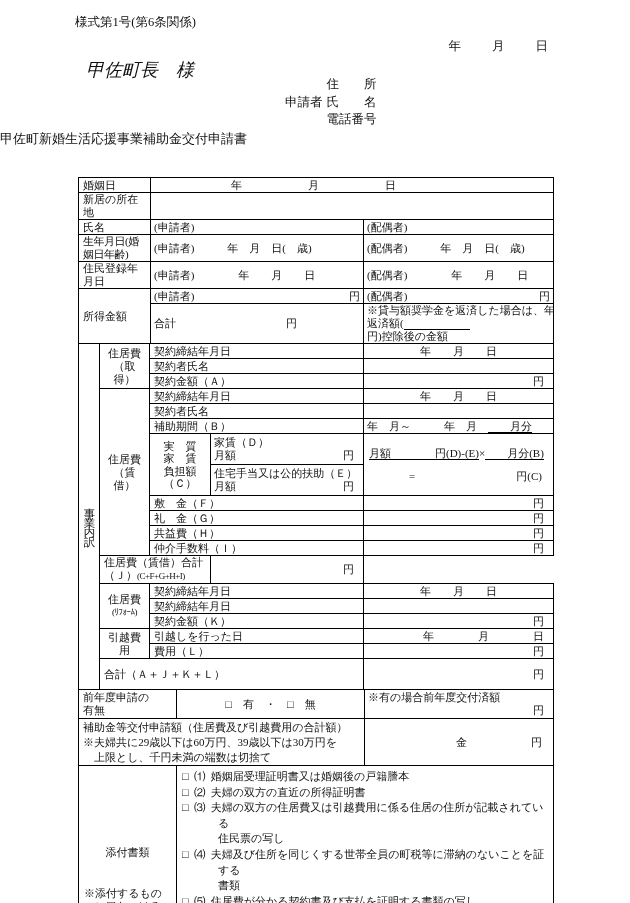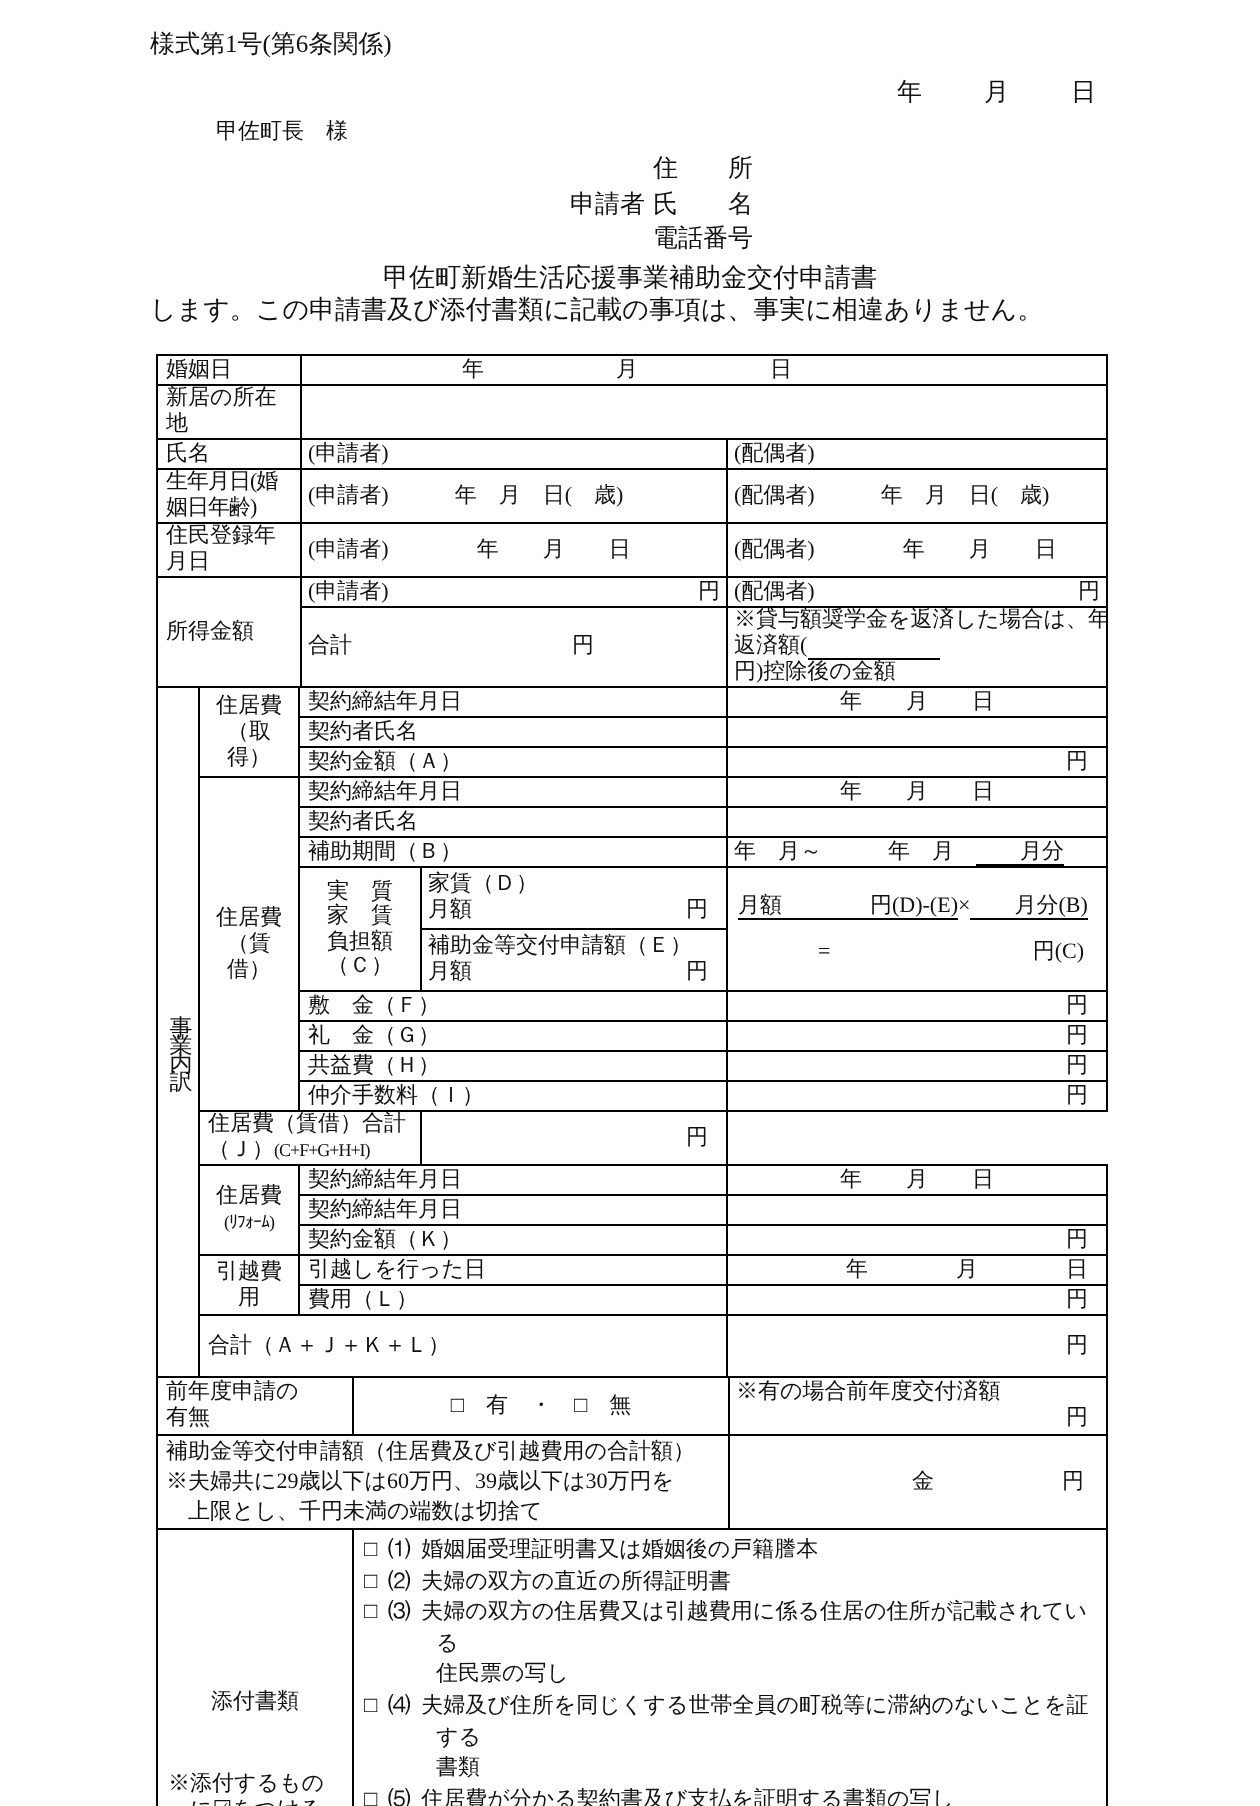--- a/index.html
+++ b/index.html
@@ -7,25 +7,25 @@
     position:relative;width:630px;height:903px;background:#ffffff;
     font-family:"Liberation Serif","DejaVu Serif",serif;color:#111;
     overflow:hidden;
   }
   .abs{position:absolute;}
   .pre{white-space:pre-line;}
   .prewrap{white-space:pre;}
   
   .form-no{left:75px;top:14px;font-size:12.5px;}
   .date-line{left:430px;top:38px;width:120px;font-size:12.5px;letter-spacing:2px;text-align:right;}
-  .addressee{left:108px;top:58px;font-size:11px;}
+  .addressee{left:86px;top:58px;font-size:18px;font-style:italic;}
   .applicant-block{left:283px;top:76px;font-size:12.5px;line-height:17.5px;font-family:Liberation Serif, serif;}
   .applicant-block table{border-collapse:collapse;}
   .applicant-block td{padding:0 2px;font-size:12.5px;}
-  .doc-title{left:0;top:130px;width:630px;text-align:center;font-size:13px;}
+  .doc-title{left:0;top:130px;width:630px;font-size:13px;}
   .body-par{left:75px;top:147px;width:482px;font-size:13px;line-height:16px;}
   
   .tbl{border-collapse:collapse;table-layout:fixed;}
   .tbl td{border:1px solid #000;font-size:11px;padding:0 3px;vertical-align:middle;
           overflow:hidden;line-height:13px;}
   .tblwrap{left:78px;top:177px;width:475px;}
   .tA{width:475px;border-radius:11px;}
   .tB{width:475px;margin-top:-1px;}
   .tC{width:475px;margin-top:-1px;}
   td.lab{padding-left:4px;}
@@ -70,21 +70,20 @@
       <tr>
         <td></td>
         <td class="prewrap">電話番号</td>
       </tr>
     </tbody>
       </table>
   </div>
 
   <div class="abs doc-title">甲佐町新婚生活応援事業補助金交付申請書</div>
   <div class="abs body-par">
-    <div class="prewrap">します。この申請書及び添付書類に記載の事項は、事実に相違ありません。</div>
   </div>
 
   <div class="abs tblwrap">
 
     <table class="tbl tA">
       <colgroup>
           <col style="width:72px">
           <col style="width:213px">
           <col style="width:190px">
         </colgroup>
@@ -201,21 +200,21 @@
             <span><span class="u">月額　　　　円(D)-(E)</span><span>×</span><span class="u">　　月分(B)</span></span>
           </div>
           <div class="formula-line">
             <span style="padding-left:40px">=</span>
             <span style="padding-right:6px">円(C)</span>
           </div>
         </td>
       </tr>
       <tr style="height:31px">
         <td class="dotted-top">
-          <div>補助金等交付申請額（Ｅ）</div>
+          <div>住宅手当又は公的扶助（Ｅ）</div>
           <div class="flexbetween">
             <span>月額</span>
             <span style="padding-right:6px">円</span>
           </div>
         </td>
       </tr>
       <tr style="height:15px">
         <td colspan="2" class="lab">敷　金（Ｆ）</td>
         <td class="rt">円</td>
       </tr>

